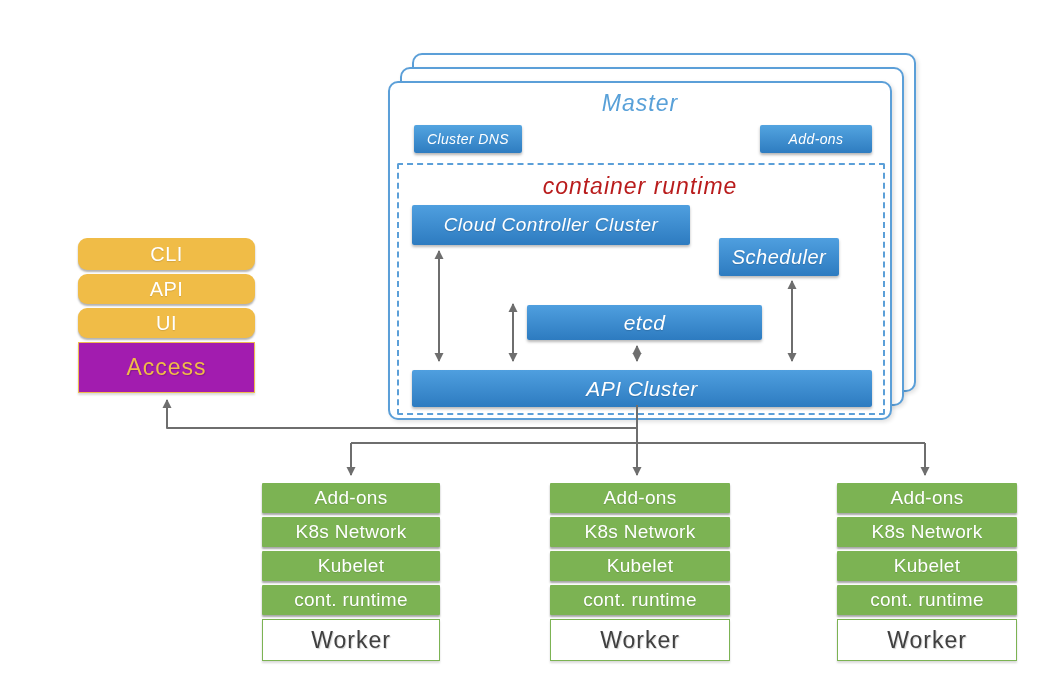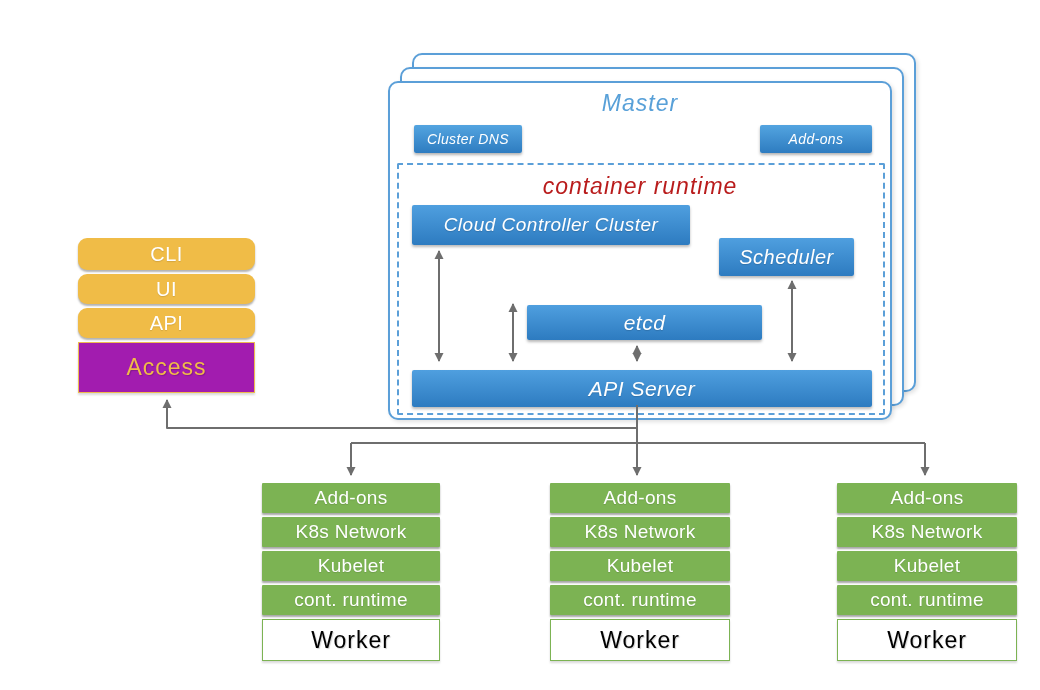--- a/index.html
+++ b/index.html
@@ -39,21 +39,21 @@
   }
   .bluebox{
     position:absolute;display:flex;align-items:center;justify-content:center;
     background:linear-gradient(180deg,#4f9fdf 0%,#2d7bc0 100%);
     color:#ffffff;border-radius:2px;letter-spacing:0.5px;
     box-shadow:0 2px 3px rgba(0,0,0,0.28);
     text-shadow:0 1px 1px rgba(0,0,0,0.15);
   }
   .box-ccm {left:22px; top:122px;width:278px;height:40px;font-size:19px;}
   .box-cm  {left:77px; top:177px;width:223px;height:39px;font-size:19px;}
-  .box-sched{left:329px;top:155px;width:135px;height:38px;font-size:20px;}
+  .box-sched{left:329px;top:155px;width:120px;height:38px;font-size:20px;}
   .box-etcd{left:137px;top:222px;width:235px;height:35px;font-size:21px;}
   .box-api {left:22px; top:287px;width:460px;height:37px;font-size:21px;}
   
   .access{position:absolute;left:78px;top:238px;width:177px;}
   .orange-row{
     height:30px;margin-bottom:4px;background:#f0bc47;color:#ffffff;
     display:flex;align-items:center;justify-content:center;font-size:20px;
     letter-spacing:0.5px;box-shadow:0 2px 2px rgba(0,0,0,0.3);border-radius:9px;
     text-shadow:0 1px 1px rgba(0,0,0,0.12);
   }
@@ -71,21 +71,21 @@
   .worker-3{left:837px;width:180px;}
   .green-row{
     height:30px;margin-bottom:4px;background:#7cb353;color:#ffffff;
     display:flex;align-items:center;justify-content:center;font-size:19px;
     letter-spacing:0.3px;box-shadow:0 2px 2px rgba(0,0,0,0.35);border-radius:1px;
     text-shadow:0 1px 1px rgba(0,0,0,0.12);
   }
   .worker-label{
     height:40px;background:#ffffff;border:1.5px solid #7cb353;
     display:flex;align-items:center;justify-content:center;
-    color:#000000;font-size:23px;letter-spacing:1px;
+    color:#404040;font-size:23px;letter-spacing:1px;
     text-shadow:1px 1px 1px rgba(0,0,0,0.18);box-shadow:0 2px 2px rgba(0,0,0,0.15);
   }
   
   .connectors{
     position:absolute;left:0;top:0;width:1040px;height:690px;
     pointer-events:none;z-index:20;
   }
   .conn{stroke:#6e6e6e;stroke-width:2;fill:none;stroke-linejoin:round;}
 </style>
 </head>
@@ -100,27 +100,27 @@
     <div class="master-title">Master</div>
     <div class="pill pill-dns">Cluster DNS</div>
     <div class="pill pill-addons">Add-ons</div>
 
     <div class="runtime"></div>
     <div class="runtime-title">container runtime</div>
 
     <div class="bluebox box-ccm">Cloud Controller Cluster</div>
     <div class="bluebox box-sched">Scheduler</div>
     <div class="bluebox box-etcd">etcd</div>
-    <div class="bluebox box-api">API Server</div>
+    <div class="bluebox box-api">API Cluster</div>
   </div>
 
   <div class="access">
     <div class="orange-row">CLI</div>
+    <div class="orange-row">API</div>
     <div class="orange-row">UI</div>
-    <div class="orange-row">API</div>
     <div class="access-label">Access</div>
   </div>
 
   <div class="worker worker-1">
     <div class="green-row">Add-ons</div>
     <div class="green-row">K8s Network</div>
     <div class="green-row">Kubelet</div>
     <div class="green-row">cont. runtime</div>
     <div class="worker-label">Worker</div>
   </div>

